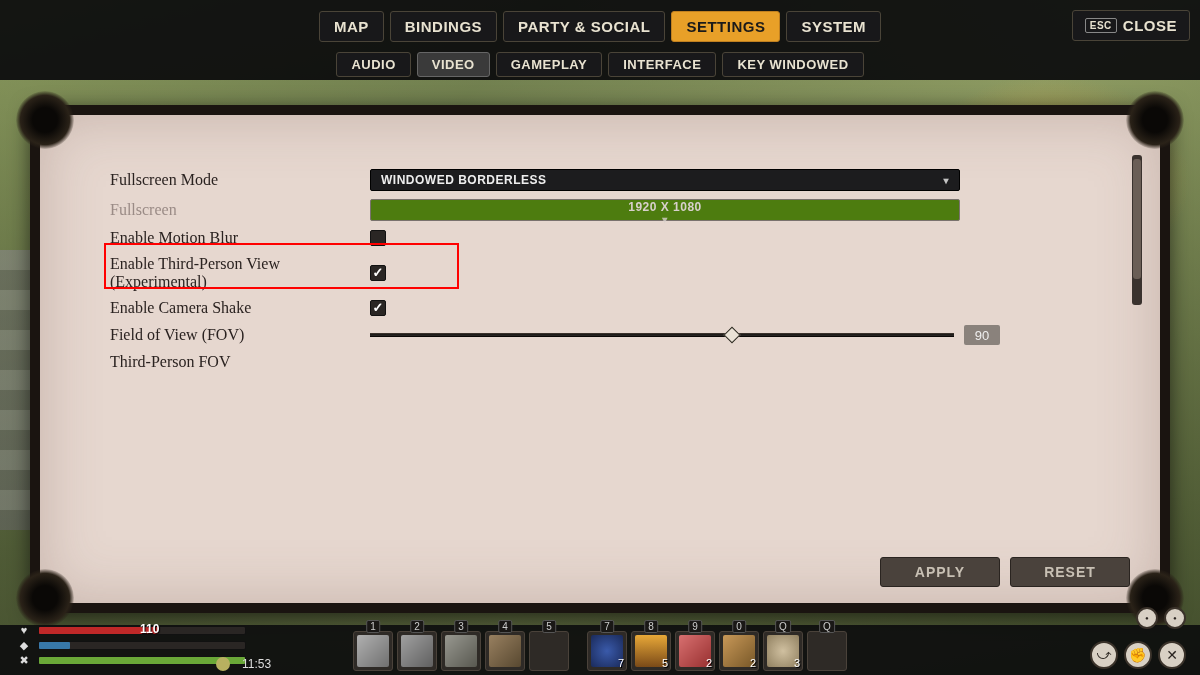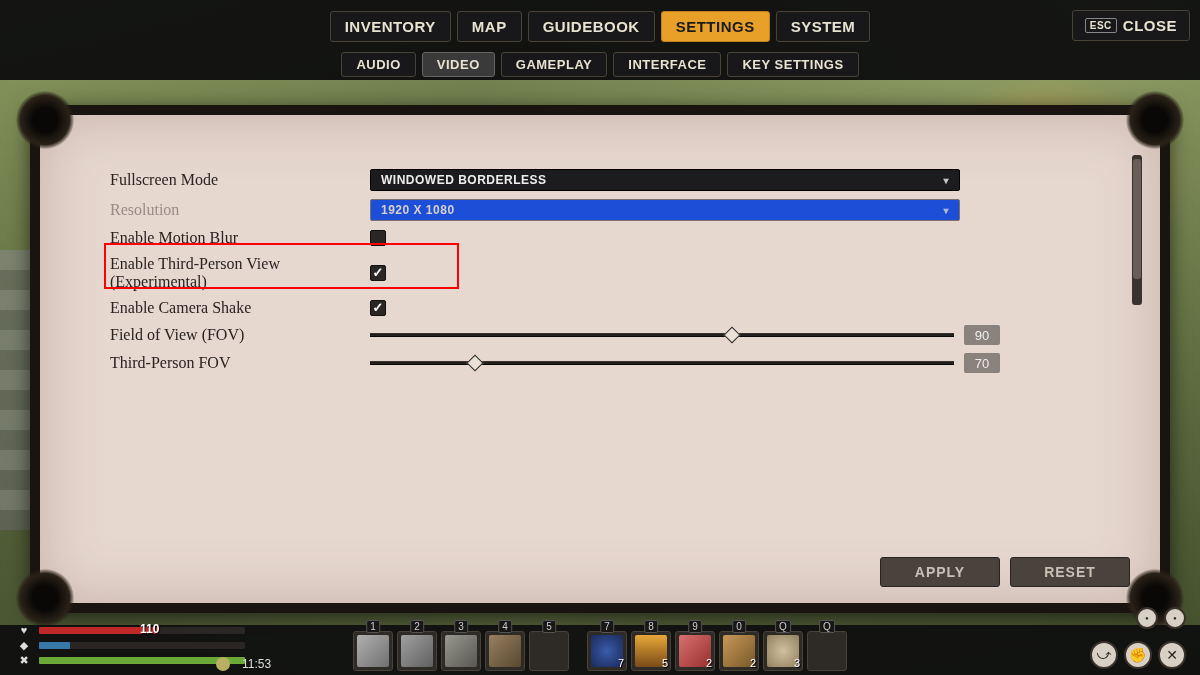--- a/index.html
+++ b/index.html
@@ -96,21 +96,21 @@
 .disabled { color: #9a8b86; }
 
 .dropdown {
   display: flex; align-items: center; justify-content: space-between;
   height: 22px; width: 590px;
   background: #1c1c1e; color: #eee;
   font-family: 'Arial Narrow', Arial, sans-serif; font-weight: 700; font-size: 12px; letter-spacing: 0.5px;
   padding: 0 10px; border: 1px solid #000; border-radius: 2px;
   cursor: pointer;
 }
-.dropdown.disabled-dd { background: #1d4ed8; color: #d8d0cc; border-color: #7a726e; cursor: default; }
+.dropdown.disabled-dd { background: #4d7c0f; color: #d8d0cc; border-color: #7a726e; cursor: default; flex-direction: column; }
 .caret { font-size: 10px; opacity: 0.8; }
 
 .scrollbar {
   position: absolute; right: 18px; top: 40px; width: 10px; height: 150px;
   background: #3a322e; border-radius: 3px;
 }
 .scroll-thumb { position: absolute; left: 1px; right: 1px; top: 4px; height: 120px; background: #6a5e56; border-radius: 3px; }
 
 .checkbox {
   width: 16px; height: 16px;
@@ -218,38 +218,38 @@
 .ricon.small { width: 22px; height: 22px; font-size: 11px;}
 </style>
 </head>
 <body>
 
 <div class="bg-trees"></div>
 <div class="stairs"></div>
 
 <div class="topbar">
   <div class="nav">
-    <div class="nav-item">INVENTORY</div>
     <div class="nav-item">MAP</div>
-    <div class="nav-item">GUIDEBOOK</div>
+    <div class="nav-item">BINDINGS</div>
+    <div class="nav-item">PARTY &amp; SOCIAL</div>
     <div class="nav-item active">SETTINGS</div>
     <div class="nav-item">SYSTEM</div>
   </div>
   <div class="close-btn">
     <span class="esc-badge">ESC</span>
     <span>CLOSE</span>
   </div>
 </div>
 
 <div class="subnav">
   <div class="subnav-item">AUDIO</div>
   <div class="subnav-item selected">VIDEO</div>
   <div class="subnav-item">GAMEPLAY</div>
   <div class="subnav-item">INTERFACE</div>
-  <div class="subnav-item">KEY SETTINGS</div>
+  <div class="subnav-item">KEY WINDOWED</div>
 </div>
 
 <div class="panel">
   <div class="corner c-tl"></div>
   <div class="corner c-tr"></div>
   <div class="corner c-bl"></div>
   <div class="corner c-br"></div>
 
   <div class="scrollbar">
     <div class="scroll-thumb"></div>
@@ -262,21 +262,21 @@
       <div class="row-label">Fullscreen Mode</div>
       <div class="row-control">
         <div class="dropdown">
           <span>WINDOWED BORDERLESS</span>
           <span class="caret">▾</span>
         </div>
       </div>
     </div>
 
     <div class="row">
-      <div class="row-label disabled">Resolution</div>
+      <div class="row-label disabled">Fullscreen</div>
       <div class="row-control">
         <div class="dropdown disabled-dd">
           <span>1920 X 1080</span>
           <span class="caret">▾</span>
         </div>
       </div>
     </div>
 
 
     <div class="row">
@@ -307,28 +307,20 @@
           <div class="slider-track">
             <div class="slider-thumb" style="left:62%"></div>
           </div>
           <span class="slider-value">90</span>
         </div>
       </div>
     </div>
 
     <div class="row">
       <div class="row-label">Third-Person FOV</div>
-      <div class="row-control">
-        <div class="slider-wrap">
-          <div class="slider-track">
-            <div class="slider-thumb" style="left:18%"></div>
-          </div>
-          <span class="slider-value">70</span>
-        </div>
-      </div>
     </div>
   </div>
 
   <div class="highlight-box" style="left:64px; top:128px; width:355px; height:46px;"></div>
 
   <div class="panel-footer">
     <div class="footer-btn">APPLY</div>
     <div class="footer-btn">RESET</div>
   </div>
 </div>

